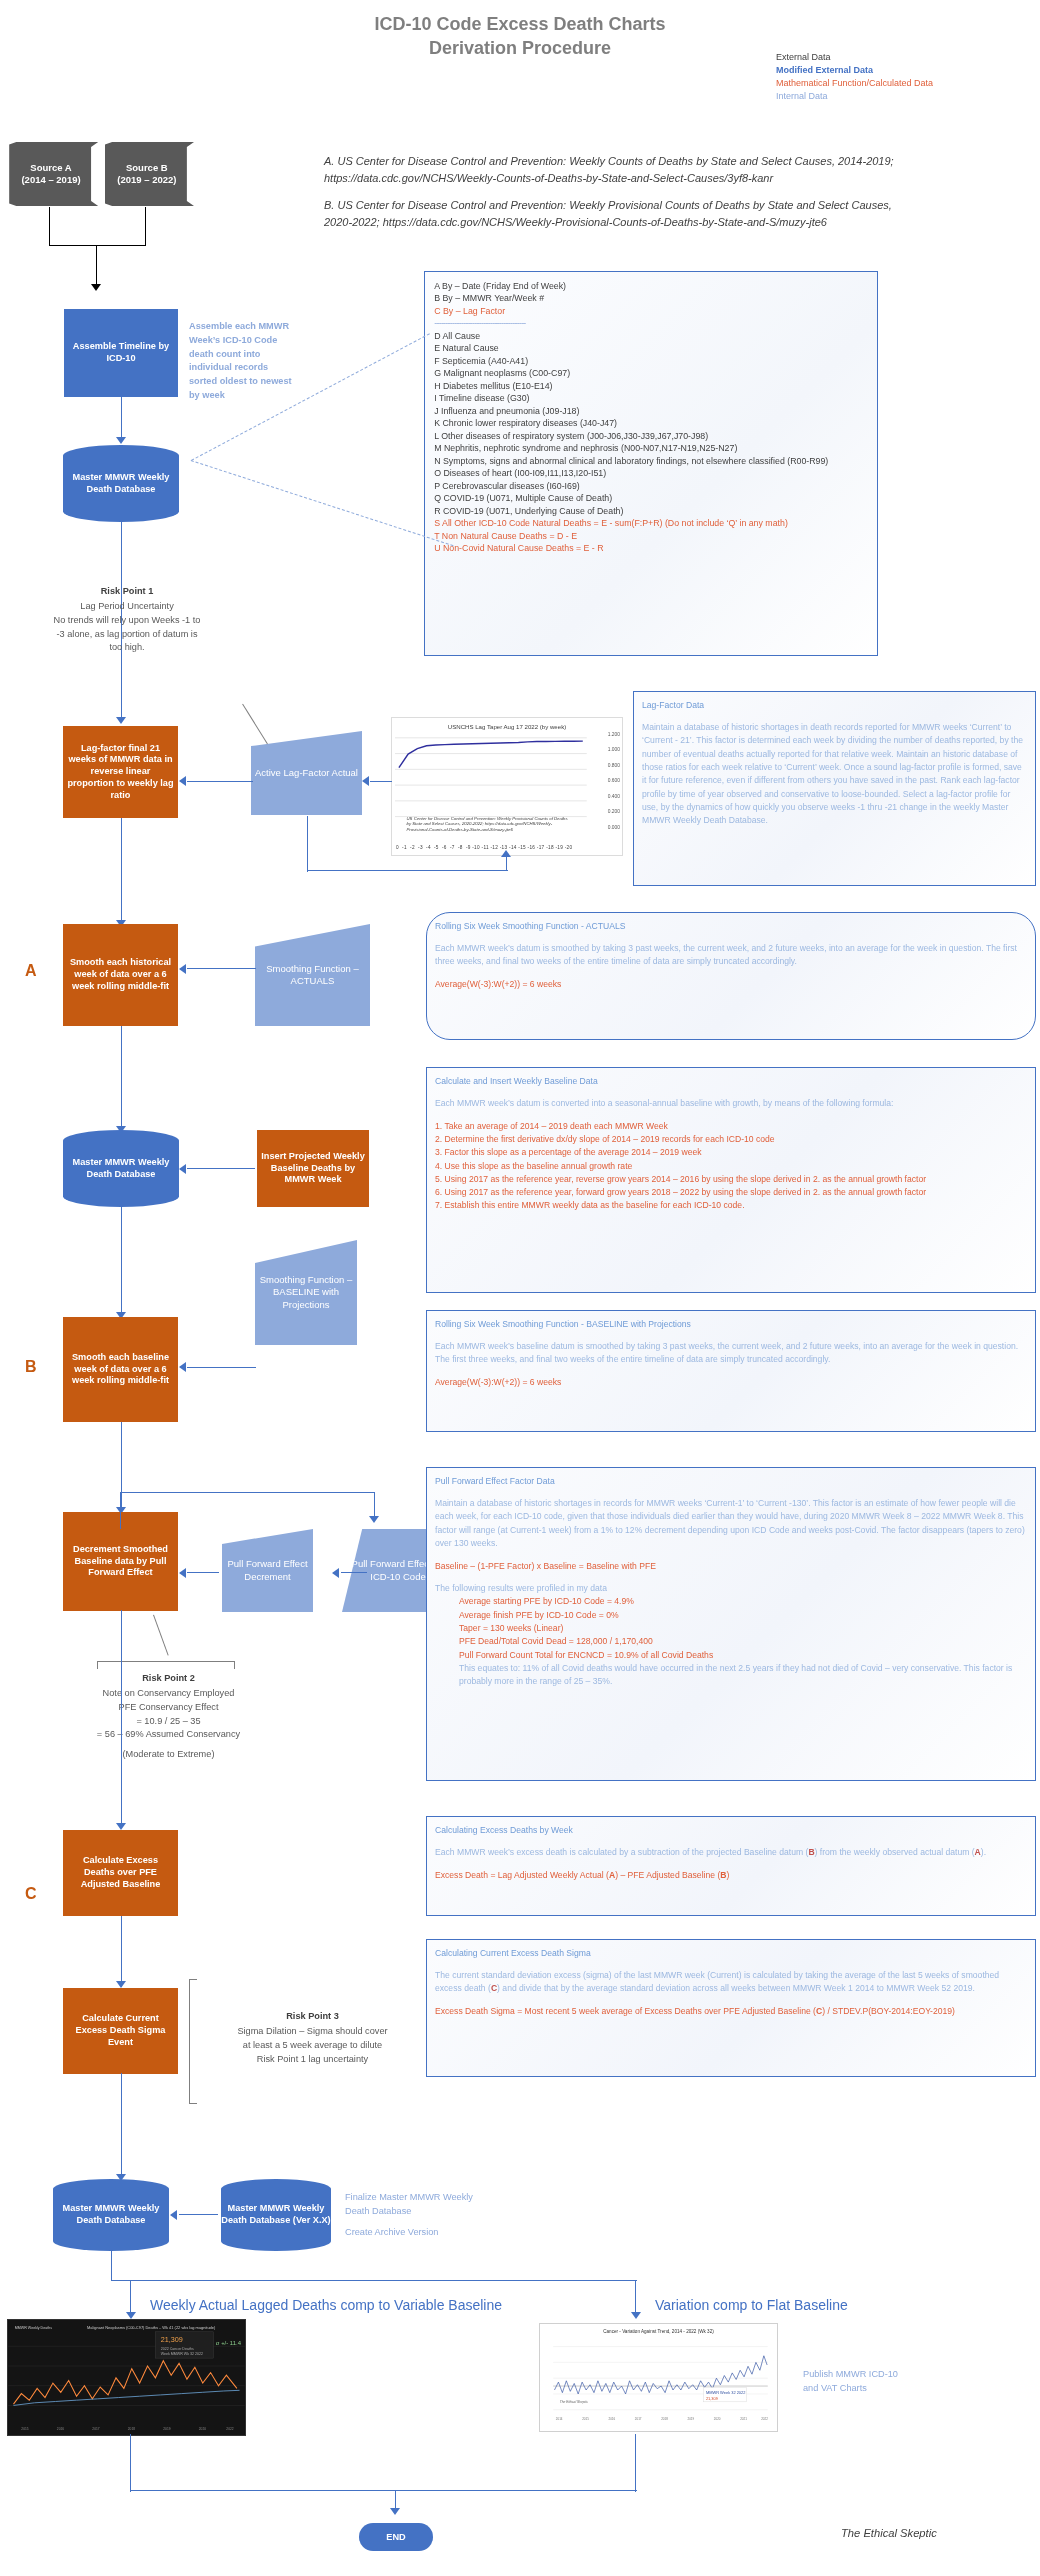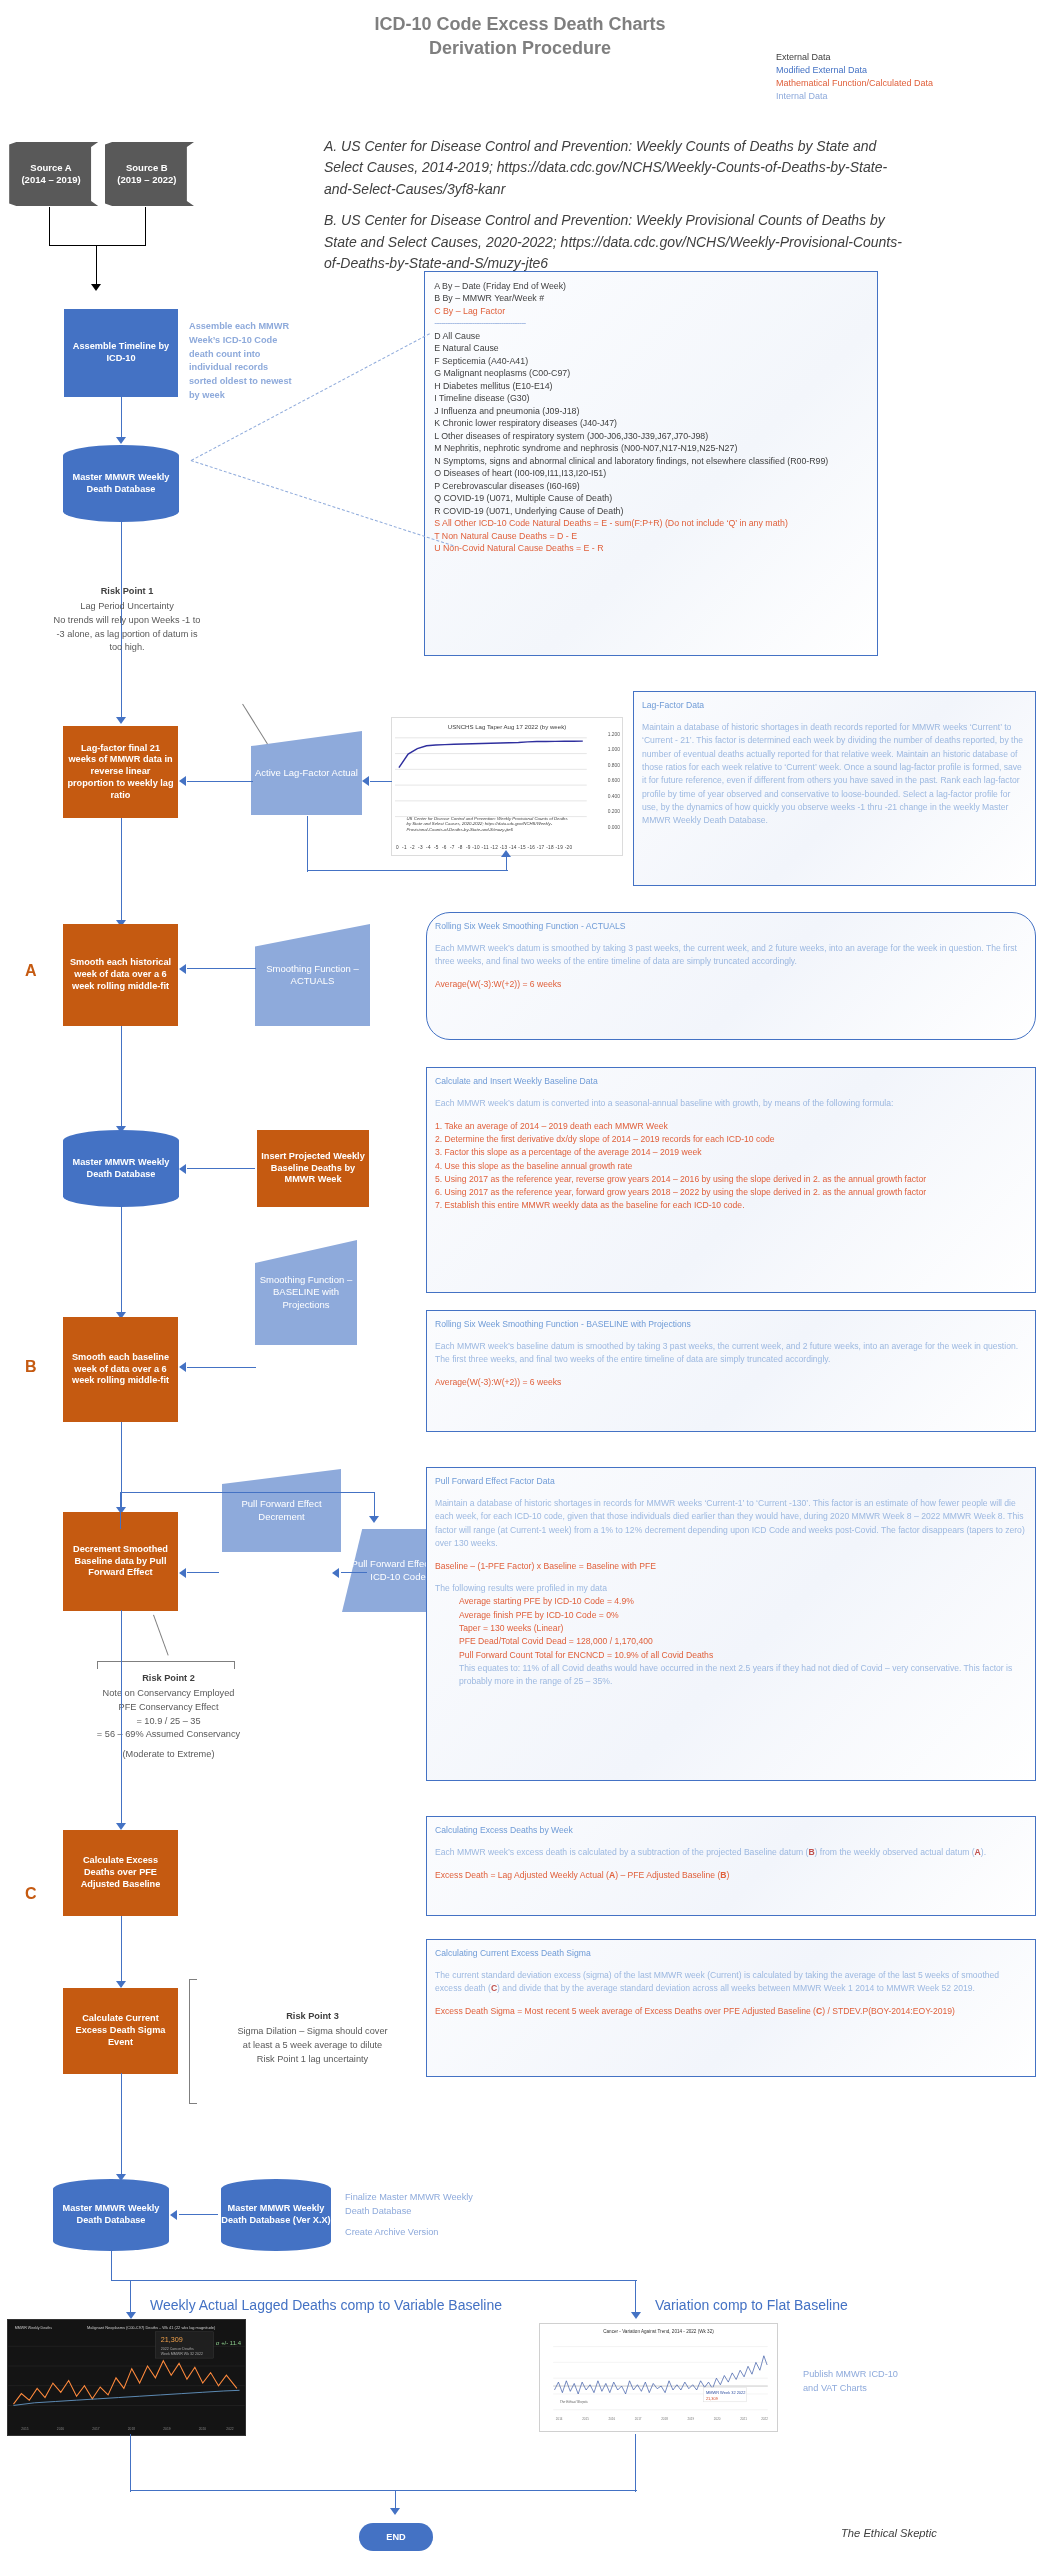--- a/index.html
+++ b/index.html
@@ -12,38 +12,38 @@
   
   #title{
     left:0;top:12px;width:1040px;text-align:center;
     font-size:18px;font-weight:bold;color:#7f7f7f;line-height:1.35;
   }
   #title div{display:block;}
   
   #legend{left:776px;top:51px;font-size:9px;line-height:1.44;}
   #legend div{white-space:nowrap;}
   .lg-ext{color:#404040;}
-  .lg-mod{color:#4472c4;}
+  .lg-mod{color:#4472c4;font-weight:bold;}
   .lg-math{color:#e0603b;}
   .lg-int{color:#8eaadb;}
   
   .source{
     color:#fff;font-size:9.5px;font-weight:bold;text-align:center;
     display:flex;align-items:center;justify-content:center;line-height:1.3;
     background:#595959;
   }
   #sourceA{left:9.2px;top:142px;width:89px;height:64px;
     clip-path: polygon(0% 4%, 8% 0%, 100% 0%, 92% 8%, 92% 92%, 100% 100%, 8% 100%, 0% 96%);
     background:#595959;}
   #sourceB{left:105px;top:142px;width:89px;height:64px;
     clip-path: polygon(0% 4%, 8% 0%, 100% 0%, 92% 8%, 92% 92%, 100% 100%, 8% 100%, 0% 96%);
     background:#595959;}
   #sourceA .lbl,#sourceB .lbl{padding-right:5.3px;}
   
-  #citations{left:324px;top:136px;width:579px;font-size:14px;
+  #citations{left:324px;top:153px;width:579px;font-size:11px;
     font-style:italic;color:#404040;line-height:1.52;}
   #citations p{margin:0 0 10.5px 0;}
   
   .pbox{
     display:flex;align-items:center;justify-content:center;text-align:center;
     color:#fff;font-weight:bold;line-height:1.28;font-size:9.2px;padding:2.6px 4px;
     box-sizing:border-box;
   }
   .blue{background:#4472c4;}
   .orange{background:#c55a11;}
@@ -326,21 +326,21 @@
   <div class="sp"></div>
   <div class="math">Average(W(-3):W(+2)) = 6 weeks</div>
 </div>
 
 <div class="ln abs" style="left:121px;top:1422px;width:1.3px;height:89px;"></div>
 <div class="arrow-d abs" style="left:116px;top:1507px;"></div>
 
 <div class="abs pbox orange" id="n-decrement" style="left:63px;top:1512px;width:115px;height:99px;">
   <span>Decrement Smoothed Baseline data by Pull Forward Effect</span>
 </div>
-<div class="abs para trap" id="n-pfedec" style="left:222px;top:1469px;width:119px;height:83px;">
+<div class="abs para trap" id="n-pfedec" style="left:222px;top:1529px;width:91px;height:83px;">
   <span>Pull Forward Effect Decrement</span>
 </div>
 <div class="ln abs" style="left:187px;top:1572px;width:32px;height:1.3px;"></div>
 <div class="arrow-l abs" style="left:179px;top:1568px;"></div>
 
 <div class="abs para rhomb" id="n-pfeicd" style="left:342px;top:1529px;width:112px;height:83px;">
   <span>Pull Forward Effect by ICD-10 Code</span>
 </div>
 <div class="ln abs" style="left:341px;top:1572px;width:26px;height:1.3px;"></div>
 <div class="arrow-l abs" style="left:332px;top:1568px;"></div>

